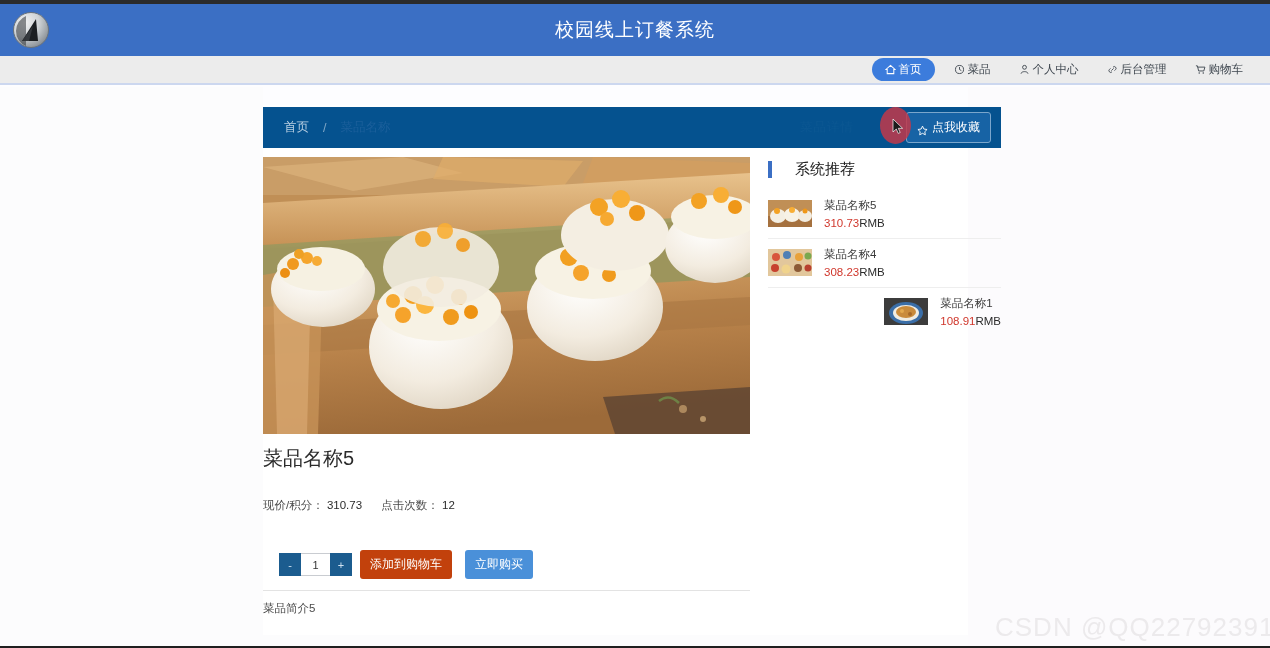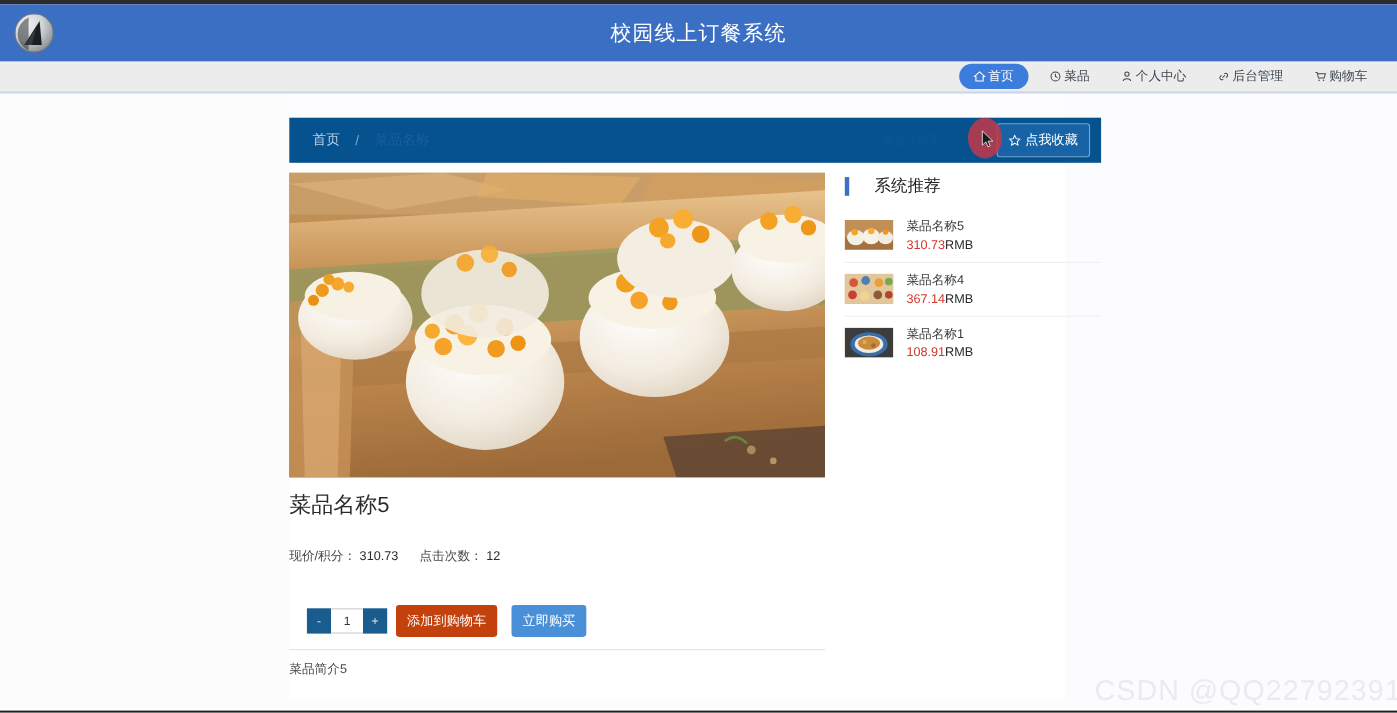--- a/index.html
+++ b/index.html
@@ -72,21 +72,21 @@
   .crumb.sep { margin: 0 14px; color: #7fa6c6; }
   .crumb.dim { color: #1b5f9b; }
   .crumb-spacer { flex: 1; }
   .crumb-ghost {
     color: #0d5893; font-size: 12.5px; letter-spacing: 1px;
     margin-right: 52px; opacity: .85;
   }
   .fav-btn {
     background: #1763a5; border: 1px solid #7aa6cc; color: #ffffff;
     font-size: 12px; border-radius: 3px; padding: 6px 10px;
-    display: flex; align-items: center; gap: 4px; cursor: pointer;
+    display: flex; align-items: flex-end; gap: 4px; cursor: pointer;
     margin-right: 2px;
   }
   .fav-btn svg { width: 11px; height: 11px; display:block; }
 
   
   .cursor-blob {
     position: absolute; left: 880px; top: 107px;
     width: 31px; height: 37px; border-radius: 50%;
     background: #c0394b; opacity: .86;
   }
@@ -160,21 +160,21 @@
   .rec-bar { width: 4px; height: 17px; background: #3b6fc4; }
   .rec-title { font-size: 15px; color: #222; }
 
   .rec-list { position: absolute; left: 768px; top: 190px; width: 233px; }
   .rec-item {
     display: flex; align-items: center; gap: 12px;
     padding: 8px 0 9px 0;
     border-bottom: 1px solid #eeeeee;
     cursor: pointer;
   }
-  .rec-item:last-child { border-bottom: none; }
+  .rec-item:last-child { border-bottom: none; justify-content: flex-end; }
   .rec-thumb { width: 44px; height: 27px; flex: 0 0 44px; overflow: hidden; background: #c79a60; }
   .rec-thumb svg { display: block; }
   .rec-meta { display: flex; flex-direction: column; gap: 4px; }
   .rec-name { font-size: 11.5px; color: #3a3a3a; }
   .rec-price { font-size: 11.5px; color: #2b2b2b; }
   .rec-price .amt { color: #d0372c; }
 
   
   .watermark {
     position: absolute; left: 995px; top: 612px;
@@ -434,21 +434,21 @@
           <circle cx="31" cy="8" r="4" fill="#e8a13a"></circle>
             <circle cx="40" cy="7" r="3.5" fill="#7aa84e"></circle>
           <circle cx="7" cy="19" r="4" fill="#c7412e"></circle>
             <circle cx="18" cy="20" r="4.5" fill="#f0d38c"></circle>
           <circle cx="30" cy="19" r="4" fill="#8c5a35"></circle>
             <circle cx="40" cy="19" r="3.5" fill="#b8402f"></circle>
         </svg>
       </div>
       <div class="rec-meta">
         <span class="rec-name">菜品名称4</span>
-        <span class="rec-price"><span class="amt">367.14</span><span>RMB</span></span>
+        <span class="rec-price"><span class="amt">308.23</span><span>RMB</span></span>
       </div>
     </div>
 
 
 
     <div class="rec-item">
       <div class="rec-thumb">
         <svg width="44" height="27" viewBox="0 0 44 27">
           <rect width="44" height="27" fill="#3c3c3c"></rect>
           <ellipse cx="22" cy="15" rx="17" ry="11" fill="#3a6ea8"></ellipse>

